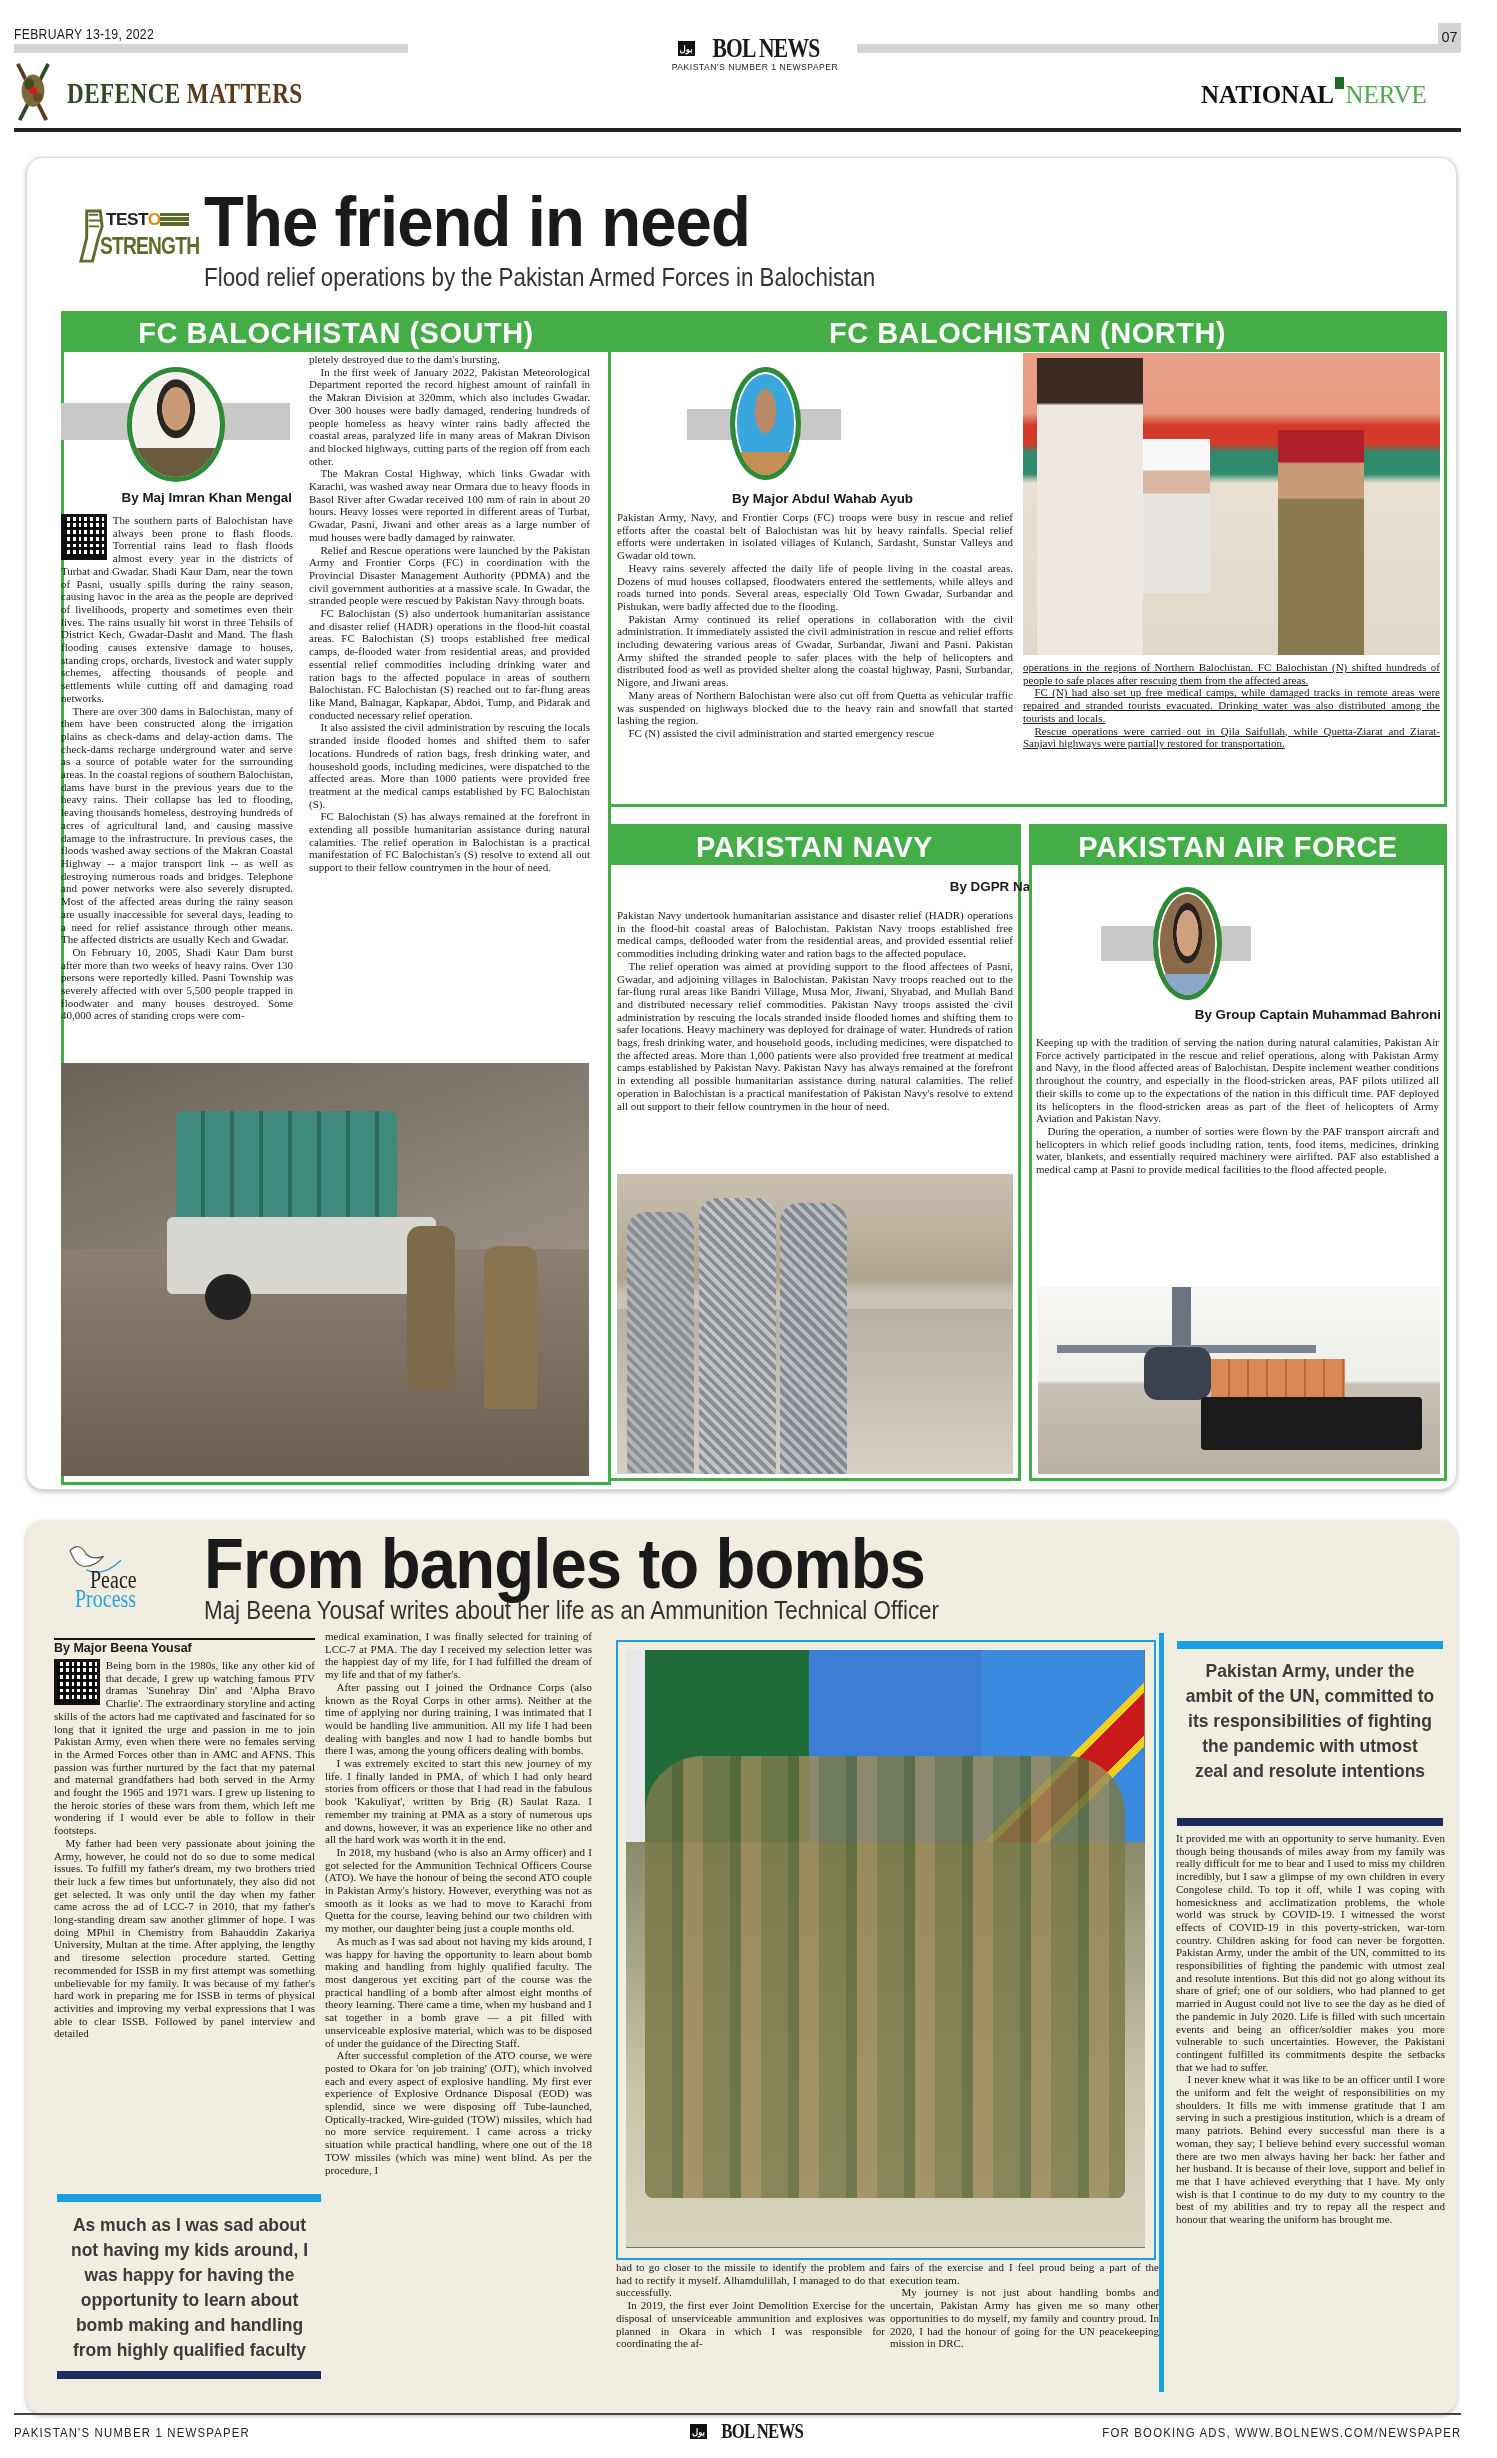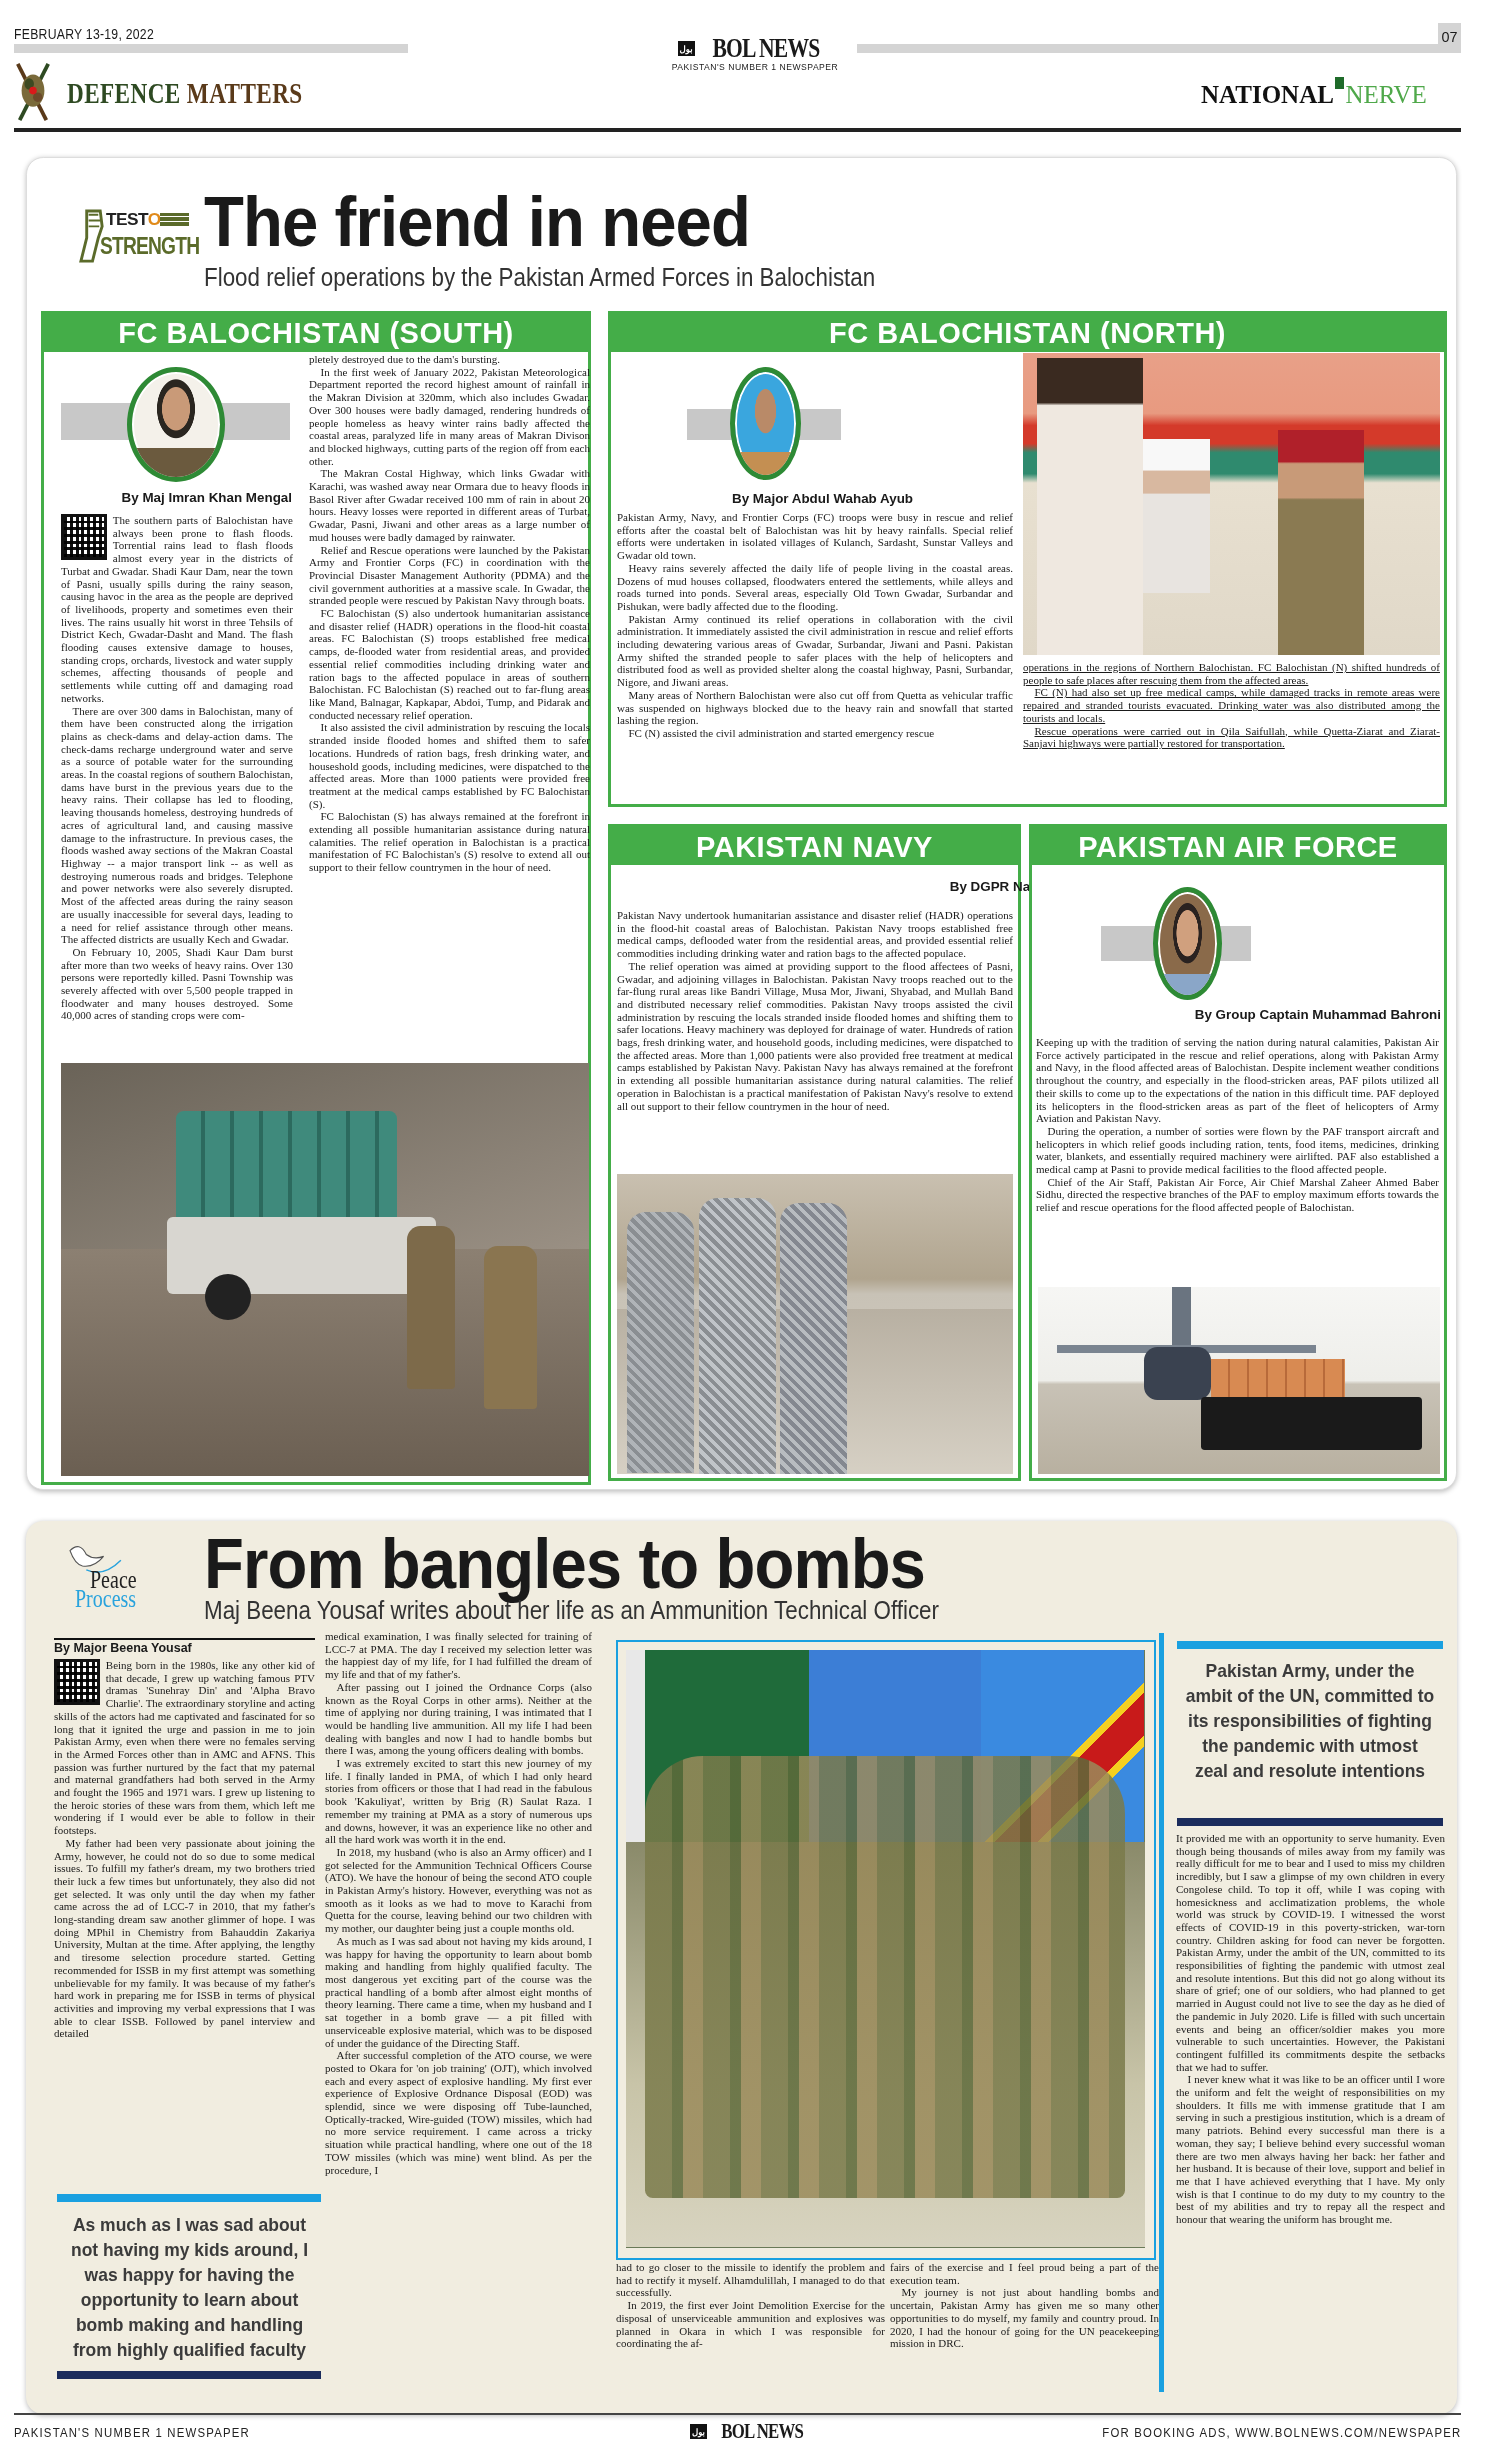--- a/index.html
+++ b/index.html
@@ -182,21 +182,21 @@
   <div style="position:absolute; left:27px; top:1.9px; font:bold 17.3px 'Liberation Sans', sans-serif; letter-spacing:-0.5px;">
     <span style="color:#222;">TEST</span><span style="color:#e08a1a;">OF</span>
   </div>
   <div style="position:absolute; left:81px; top:5.8px; width:29px; height:13.4px; background:repeating-linear-gradient(0deg, #5b6b2a 0 3.8px, #fff 3.8px 4.8px);"></div>
   <div style="position:absolute; left:21px; top:25px; font:bold 24px 'Liberation Sans', sans-serif; color:#5b6b2a; letter-spacing:-1px; transform:scaleX(0.8); transform-origin:left;">STRENGTH</div>
 </div>
 
 <div class="abs headline" style="left:204px; top:181px;">The friend in need</div>
 <div class="abs deck" style="left:204px; top:262px;">Flood relief operations by the Pakistan Armed Forces in Balochistan</div>
 
-<div class="abs gbox" style="left:41px; top:311px; width:550px; height:1174px;">
+<div class="abs gbox" style="left:61px; top:311px; width:550px; height:1174px;">
   <div class="gbox-head" style="height:38px; line-height:38px;">FC BALOCHISTAN (SOUTH)</div>
 </div>
 <div class="portrait-band abs" style="left:61px; top:403px; width:229px; height:37px; background:#c8c8c8;"></div>
 <div class="portrait abs" style="left:127px; top:367px; width:98px; height:115px; background: radial-gradient(ellipse at 50% 35%, #c99a78 0 22%, #2a2620 23% 30%, #f4f1ea 31%);">
   <div style="position:absolute; bottom:0; left:0; right:0; height:29px; background:#6b5a3e;"></div>
 </div>
 <div class="abs byline" style="left:61px; top:490px; width:231px;">By Maj Imran Khan Mengal</div>
 
 <div class="abs col" style="left:61px; top:514px; width:232px; height:521px; overflow:hidden;">
   <div class="qr"></div>
@@ -272,21 +272,20 @@
   <div class="gbox-head" style="height:38px; line-height:40px;">PAKISTAN AIR FORCE</div>
 </div>
 <div class="abs" style="left:1101px; top:926px; width:150px; height:35px; background:#c8c8c8;"></div>
 <div class="portrait abs" style="left:1153px; top:887px; width:69px; height:113px; background: radial-gradient(ellipse at 50% 40%, #d0a07e 0 26%, #2a2220 27% 34%, #8a6a4a 35%);">
   <div style="position:absolute; bottom:0; left:0; right:0; height:21px; background:#8aa6c8;"></div>
 </div>
 <div class="abs byline" style="left:1038px; top:1007px; width:403px;">By Group Captain Muhammad Bahroni</div>
 <div class="abs col" style="left:1036px; top:1036px; width:403px; height:240px; overflow:hidden;">
   <p class="noindent">Keeping up with the tradition of serving the nation during natural calamities, Pakistan Air Force actively participated in the rescue and relief operations, along with Pakistan Army and Navy, in the flood affected areas of Balochistan. Despite inclement weather conditions throughout the country, and especially in the flood-stricken areas, PAF pilots utilized all their skills to come up to the expectations of the nation in this difficult time. PAF deployed its helicopters in the flood-stricken areas as part of the fleet of helicopters of Army Aviation and Pakistan Navy.</p>
   <p>During the operation, a number of sorties were flown by the PAF transport aircraft and helicopters in which relief goods including ration, tents, food items, medicines, drinking water, blankets, and essentially required machinery were airlifted. PAF also established a medical camp at Pasni to provide medical facilities to the flood affected people.</p>
-  <p>Chief of the Air Staff, Pakistan Air Force, Air Chief Marshal Zaheer Ahmed Baber Sidhu, directed the respective branches of the PAF to employ maximum efforts towards the relief and rescue operations for the flood affected people of Balochistan.</p>
 </div>
 <div class="abs photo" style="left:1038px; top:1287px; width:402px; height:187px; background: linear-gradient(180deg, #f6f6f4 0%, #eeeeea 50%, #c8c2b6 52%, #b8b0a0 100%);">
   <div style="position:absolute; left:134px; top:0; width:19px; height:67px; background:#6a7480;"></div>
   <div style="position:absolute; left:19px; top:58px; width:259px; height:7.7px; background:#7a8490;"></div>
   <div style="position:absolute; left:106px; top:60px; width:67px; height:53px; background:#3a4250; border-radius:13.4px;"></div>
   <div style="position:absolute; left:173px; top:72px; width:134px; height:38px; background: repeating-linear-gradient(90deg, #d88a52 0 17.3px, #b86a3a 17.3px 19px);"></div>
   <div style="position:absolute; left:163px; top:110px; width:221px; height:53px; background:#1a1a1a; border-radius:3.8px;"></div>
 </div>
 
 <div class="abs panel panel-bottom"></div>

